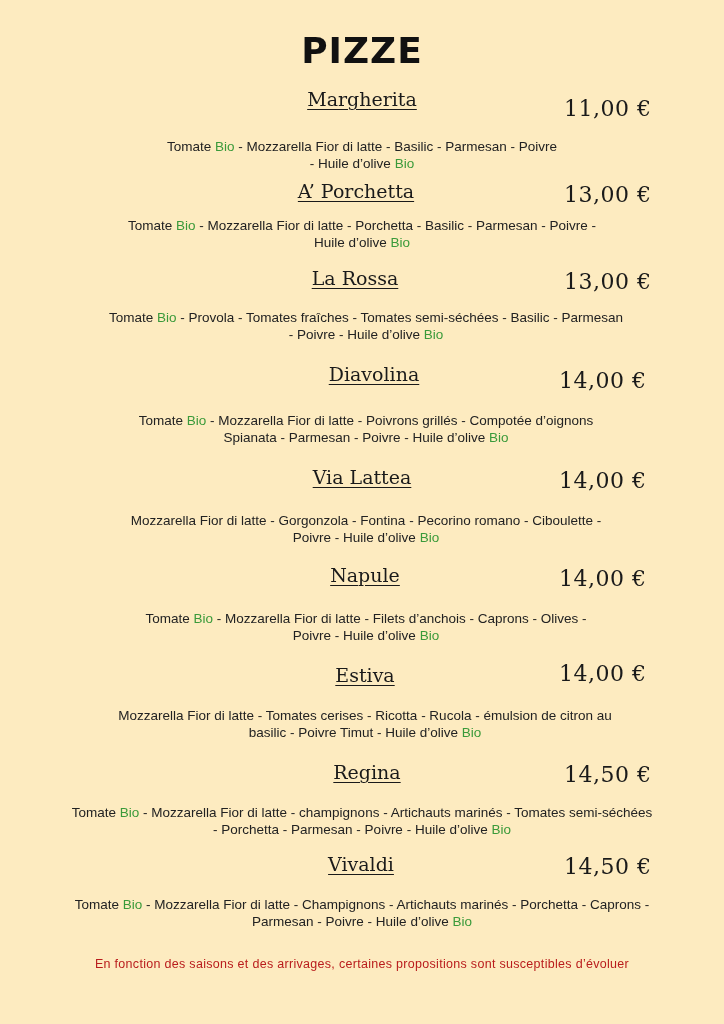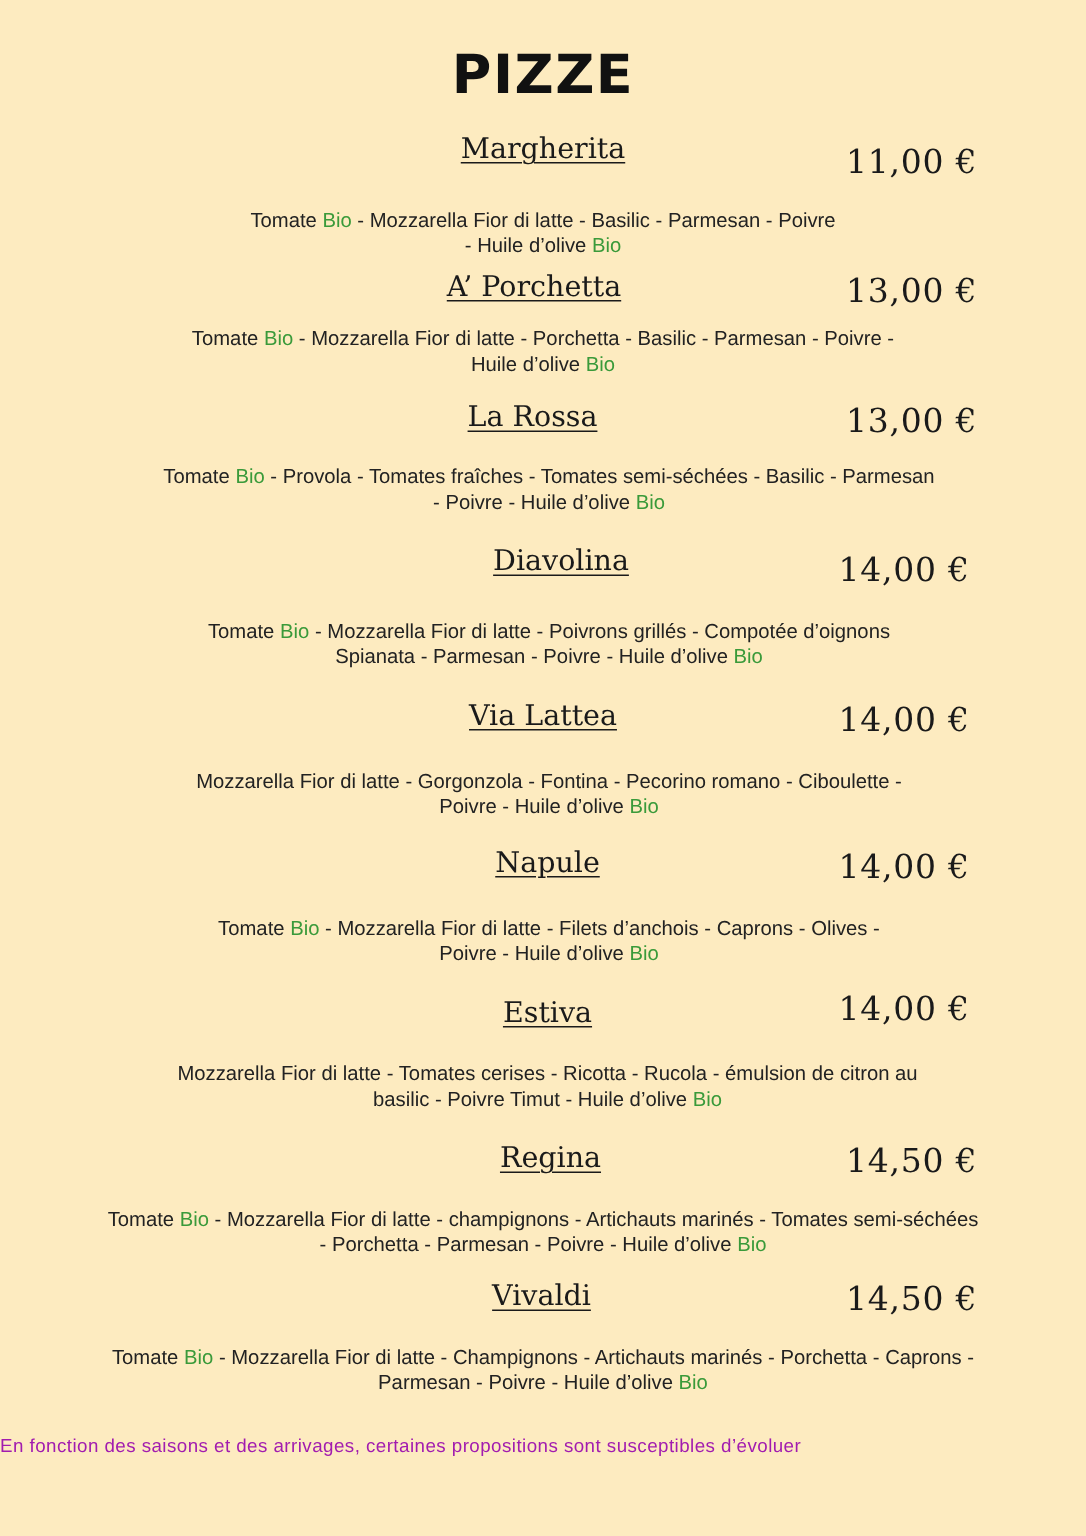--- a/index.html
+++ b/index.html
@@ -38,24 +38,24 @@
     }
     .desc {
       position:absolute; text-align:center;
       font-family:"Liberation Sans", sans-serif;
       font-size:13.5px;
       line-height:17px;
       color:#222;
     }
     .bio { color:#3a9a3a; }
     .footer {
-      position:absolute; top:957px; left:0; width:724px; 
+      position:absolute; top:957px; left:0; width:724px; text-align:center;
       font-family:"Liberation Sans", sans-serif;
       font-size:12.5px;
-      color:#a21caf;
+      color:#b91c1c;
       letter-spacing:0.3px;
     }
   </style>
 </head>
 <body>
 
 <div class="title">PIZZE</div>
 
 <div id="items">
     <div class="name" style="top: 88px; left: 0px;">Margherita</div>

